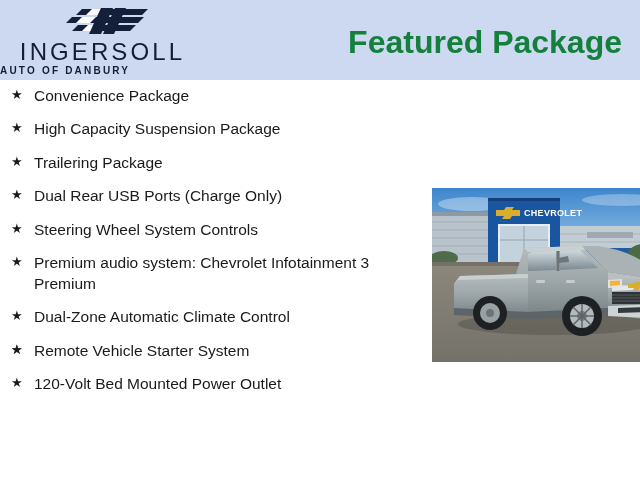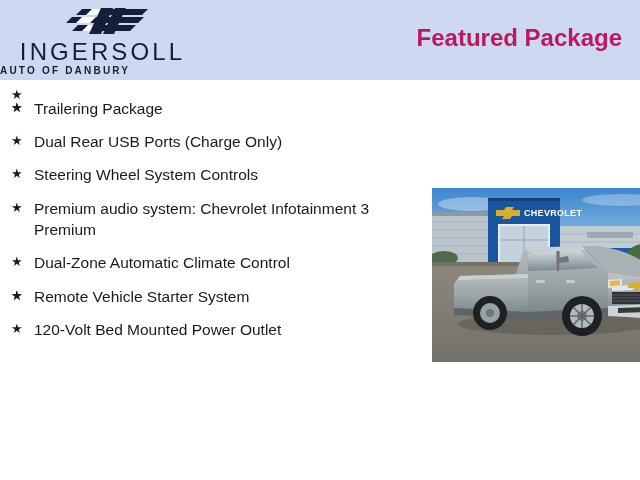--- a/index.html
+++ b/index.html
@@ -64,23 +64,23 @@
     letter-spacing: 2.2px;
     color: #141d33;
     line-height: 1;
     white-space: nowrap;
   }
 
   .header-title {
     position: absolute;
     right: 18px;
     top: 24px;
-    font-size: 24px;
+    font-size: 32px;
     font-weight: bold;
-    color: #be185d;
+    color: #15803d;
     letter-spacing: 0px;
     white-space: nowrap;
   }
 
   
   .feature-list {
     position: absolute;
     left: 8px;
     top: 86px;
     width: 372px;
@@ -147,23 +147,25 @@
     <div class="brand-name">INGERSOLL</div>
     <div class="brand-sub">AUTO OF DANBURY</div>
   </div>
 
   <div class="header-title">Featured Package</div>
 </div>
 
 <ul class="feature-list">
   <li class="feature-item">
     <span class="feature-bullet">★</span>
-  </li>
-  <li class="feature-item">
-    <span class="feature-bullet">★</span>
+    <span>Convenience Package</span>
+  </li>
+  <li class="feature-item">
+    <span class="feature-bullet">★</span>
+    <span>High Capacity Suspension Package</span>
   </li>
   <li class="feature-item">
     <span class="feature-bullet">★</span>
     <span>Trailering Package</span>
   </li>
   <li class="feature-item">
     <span class="feature-bullet">★</span>
     <span>Dual Rear USB Ports (Charge Only)</span>
   </li>
   <li class="feature-item">

